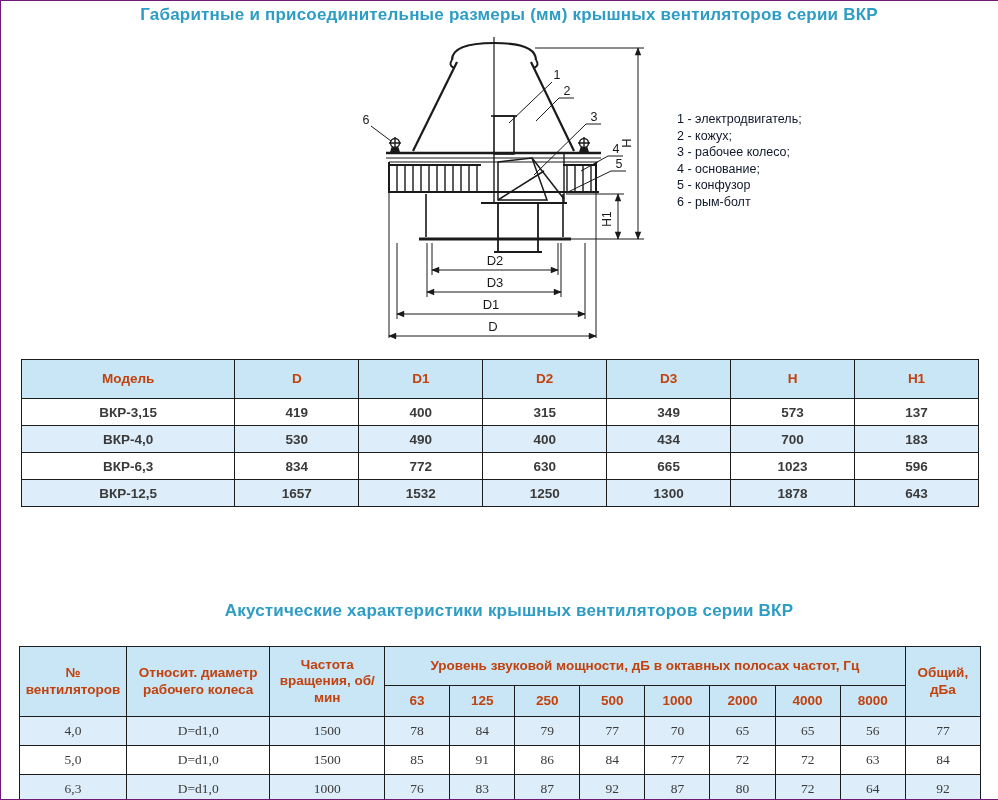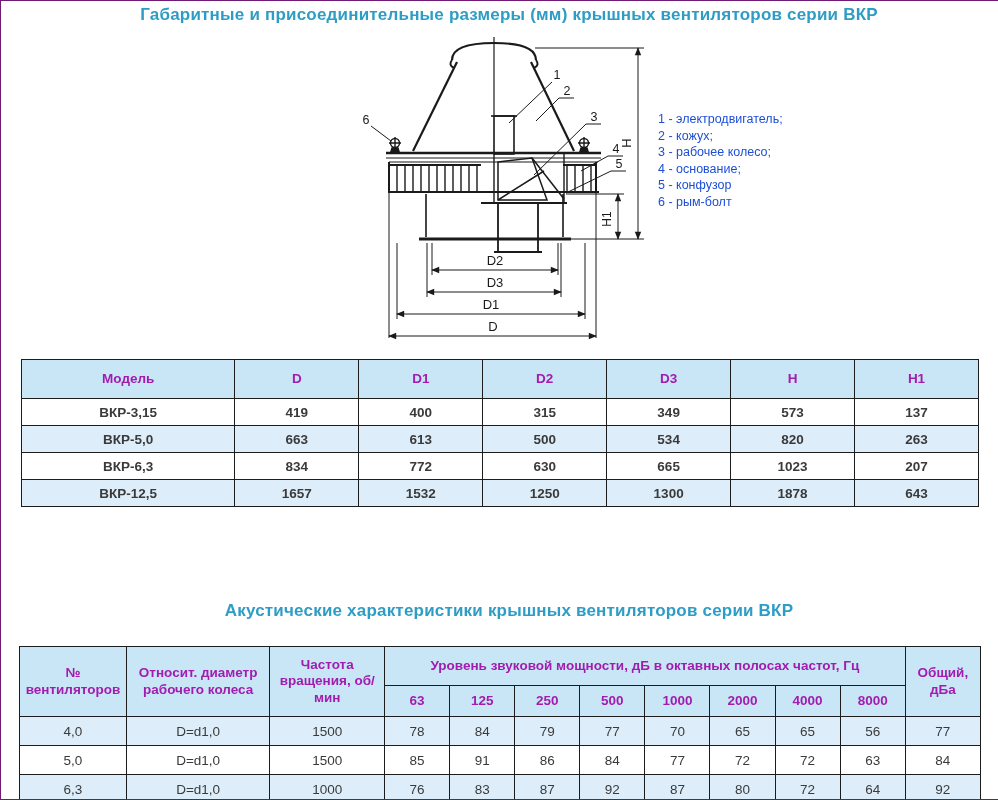--- a/index.html
+++ b/index.html
@@ -13,42 +13,42 @@
   }
   .doc-title {
     position:absolute; left:0; width:100%; text-align:center;
     color:#2e9dc5; font-weight:bold; font-size:17px; letter-spacing:0.2px;
   }
   #title1 { top:4px; }
   #title2 { top:600px; }
 
   #diagram-svg { position:absolute; left:330px; top:30px; }
   #legend {
-    position:absolute; left:657px; top:110px;
-    font-size:12.5px; line-height:16.5px; color:#1d4ed8;
+    position:absolute; left:676px; top:110px;
+    font-size:12.5px; line-height:16.5px; color:#0f172a;
   }
 
   table { border-collapse:collapse; table-layout:fixed; background:#fff; }
   th, td {
     border:1.5px solid #1c1c1c; text-align:center; vertical-align:middle;
     padding:1px 2px; overflow:hidden;
   }
-  th { background:#c9e6f6; font-weight:bold; color:#a21caf; line-height:1.2; }
+  th { background:#c9e6f6; font-weight:bold; color:#c2410c; line-height:1.2; }
   td { color:#3a3a3a; }
 
   #table1 { position:absolute; left:20px; top:358px; width:958px; font-size:13.5px; }
   #table1 thead th { height:36px; }
   #table1 td { height:24px;font-weight:bold; }
   #table1 tbody tr:nth-child(even) td { background:#ddeefa; }
   #table1 col.c-model { width:22.3%; }
 
   #table2 { position:absolute; left:18px; top:645px; width:962px; font-size:13.5px; z-index:1; }
   #table2 thead tr.h-top th { height:36px; }
   #table2 thead tr.h-freq th { height:28px; }
-  #table2 td { height:26px; }
+  #table2 td { height:26px;font-family:Liberation Serif, serif; }
   #table2 tbody tr:nth-child(odd) td { background:#ddeefa; }
   #table2 col.c-num   { width:11.1%; }
   #table2 col.c-diam  { width:14.9%; }
   #table2 col.c-speed { width:11.9%; }
   #table2 col.c-freq  { width:6.76%; }
   #table2 col.c-total { width:7.8%; }
 
   #bottom-sliver {
     position:absolute; left:18px; top:793px; width:962px; height:7px;
     background:#ddeefa; z-index:0;
@@ -185,36 +185,36 @@
         <tr>
           <td>ВКР-3,15</td>
           <td>419</td>
           <td>400</td>
           <td>315</td>
           <td>349</td>
           <td>573</td>
           <td>137</td>
         </tr>
         <tr>
-          <td>ВКР-5,0</td>
-          <td>663</td>
-          <td>613</td>
-          <td>500</td>
-          <td>534</td>
-          <td>820</td>
-          <td>263</td>
+          <td>ВКР-4,0</td>
+          <td>530</td>
+          <td>490</td>
+          <td>400</td>
+          <td>434</td>
+          <td>700</td>
+          <td>183</td>
         </tr>
         <tr>
           <td>ВКР-6,3</td>
           <td>834</td>
           <td>772</td>
           <td>630</td>
           <td>665</td>
           <td>1023</td>
-          <td>207</td>
+          <td>596</td>
         </tr>
         <tr>
           <td>ВКР-12,5</td>
           <td>1657</td>
           <td>1532</td>
           <td>1250</td>
           <td>1300</td>
           <td>1878</td>
           <td>643</td>
         </tr>

